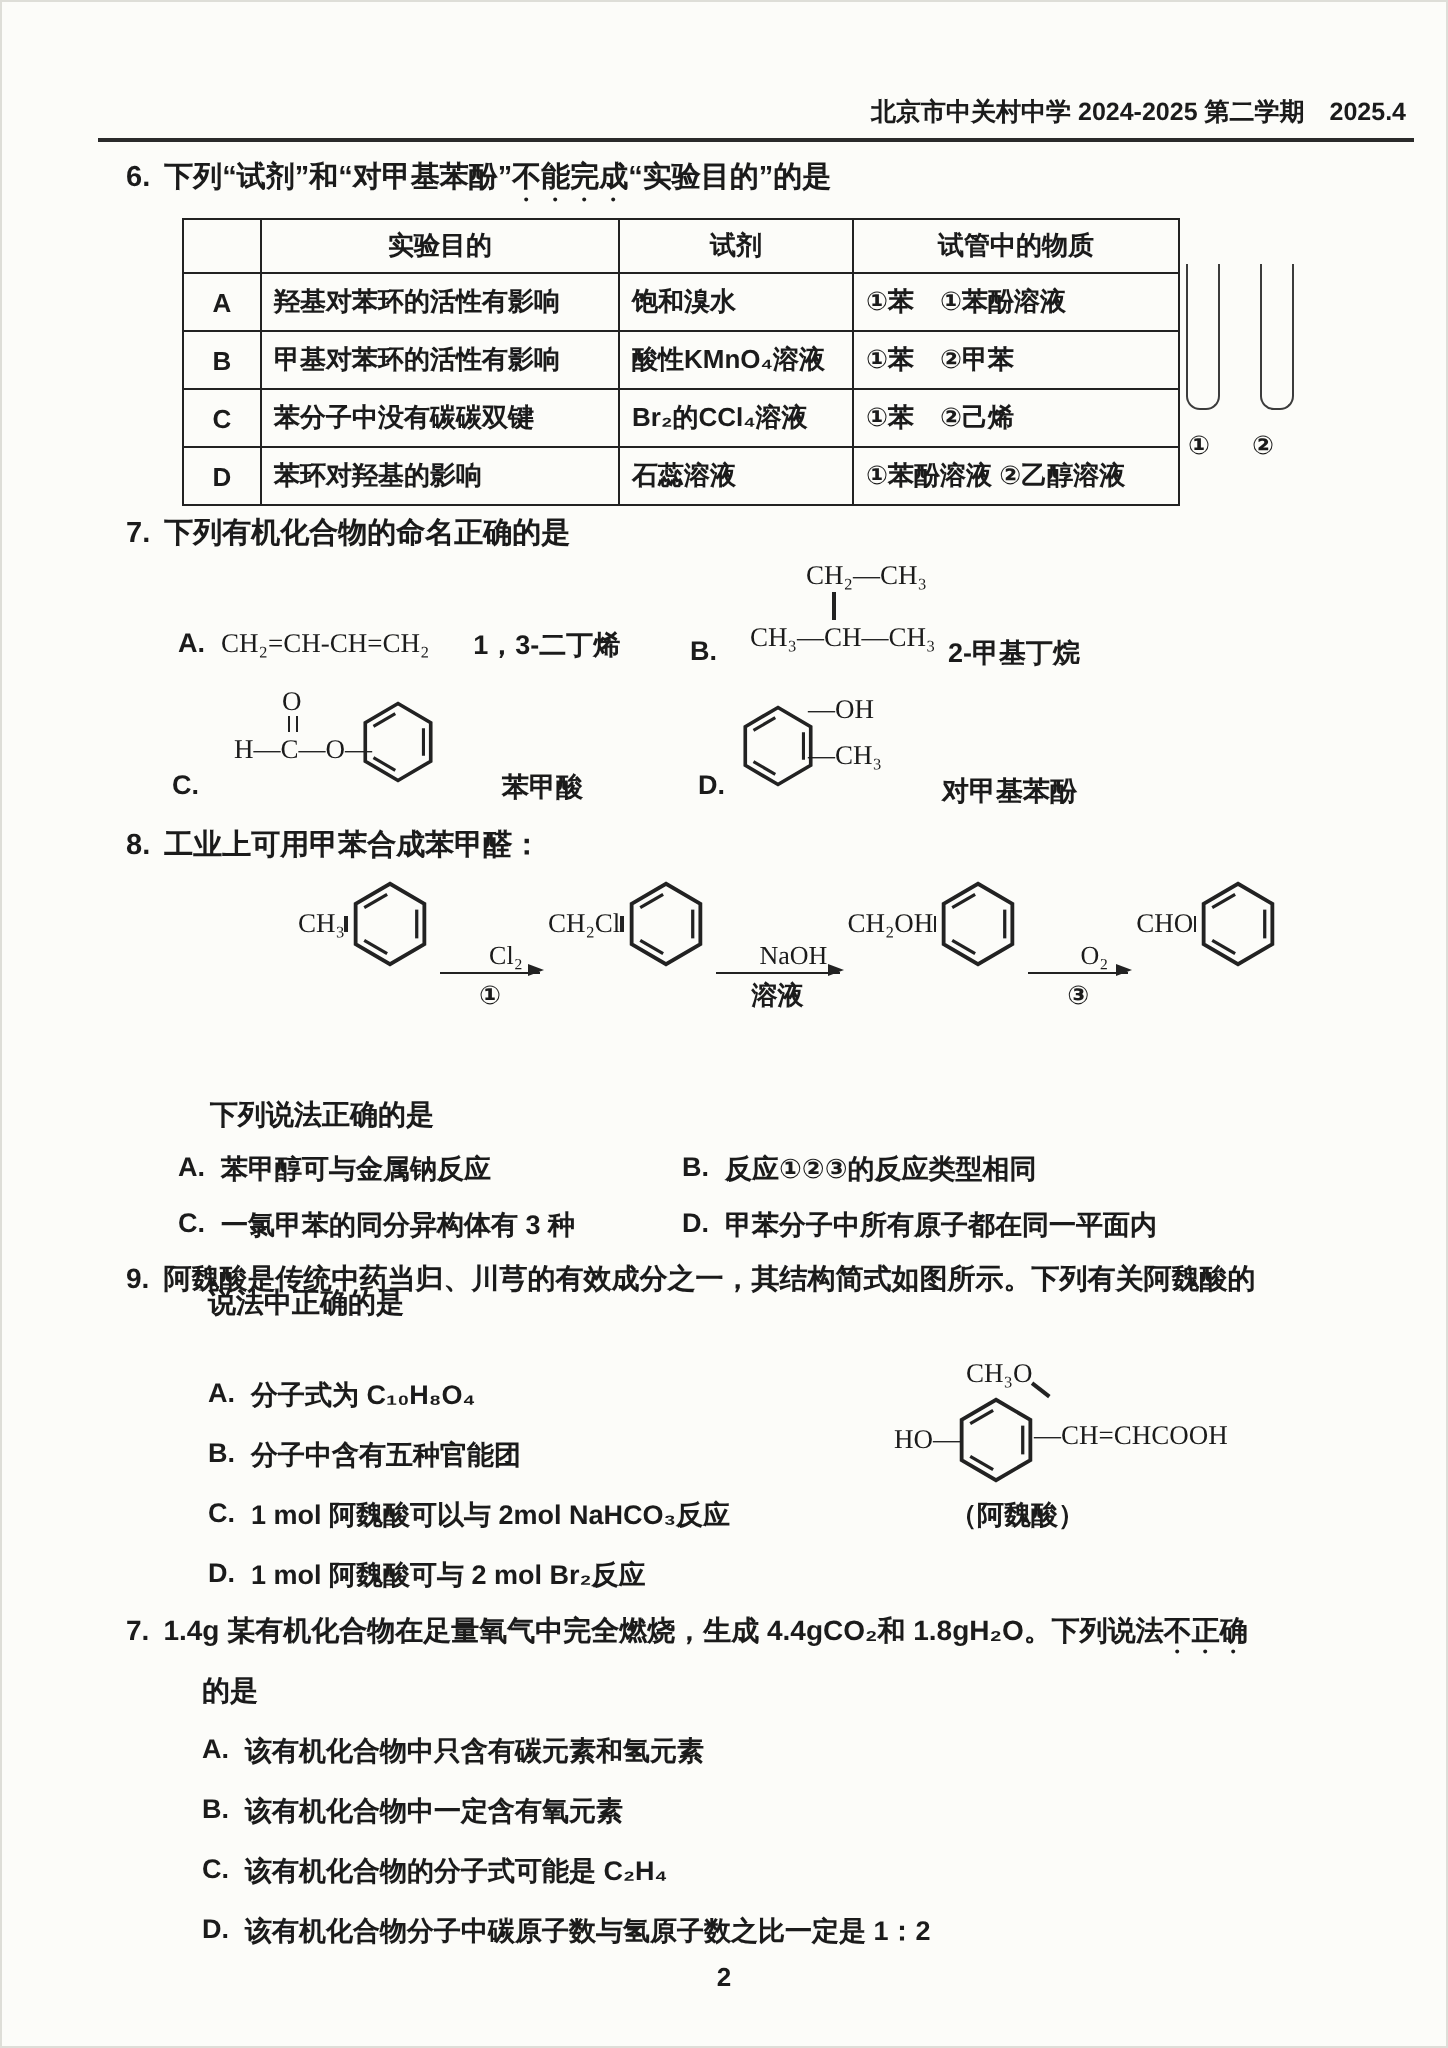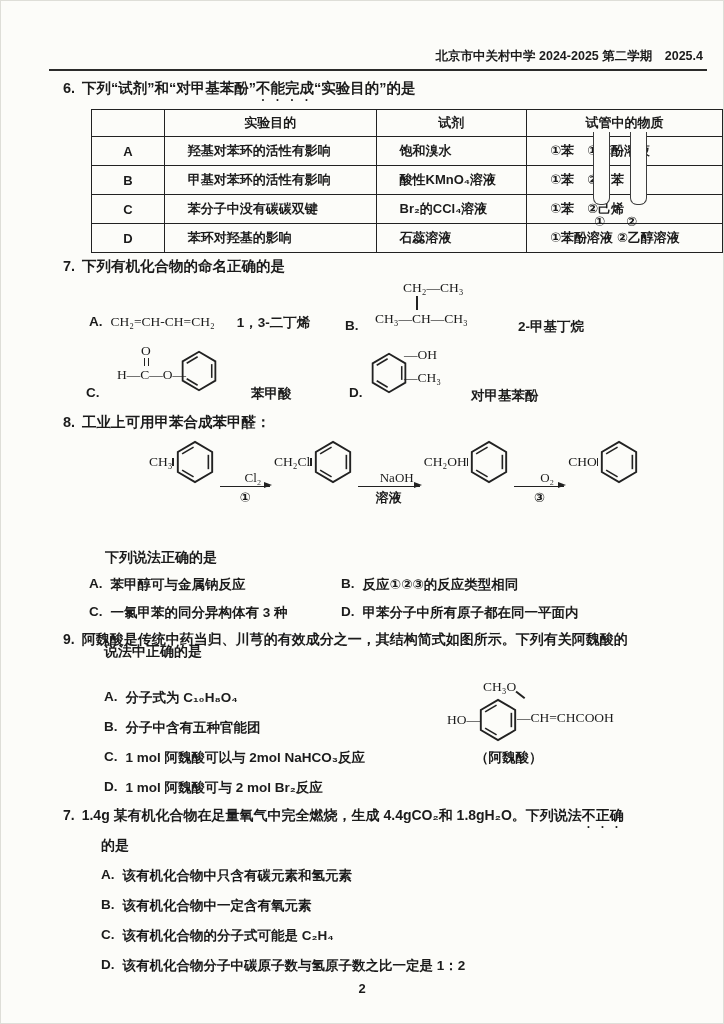--- a/index.html
+++ b/index.html
@@ -12,41 +12,41 @@
   .stem .qnum{margin-right:7px;}
   .opt{position:absolute;display:flex;gap:8px;font-size:13.5px;white-space:nowrap;}
   .emph{-webkit-text-emphasis:filled dot;-webkit-text-emphasis-position:under right;
         text-emphasis:filled dot;text-emphasis-position:under right;}
   
   #hdr{top:47px;right:20px;font-size:12.5px;font-weight:700;}
   #hdr-rule{top:68px;left:48px;width:658px;height:2px;background:#2b2b2b;}
   
   #q6-stem{top:78px;left:62px;}
   #q6-table{top:108px;left:90px;border-collapse:collapse;font-size:13px;}
-  #q6-table th,#q6-table td{border:1.6px solid #222;padding:0 23px;height:28px;font-weight:600;}
+  #q6-table th,#q6-table td{border:1.6px solid #222;padding:0 6px;height:28px;font-weight:600;}
   #q6-table th{height:26px;font-weight:700;text-align:center;}
   #q6-table td.kc{text-align:center;width:26px;}
   #q6-table td.c1{width:166px;}
   #q6-table td.c2{width:104px;}
   #q6-table td.c3{width:150px;}
   #tubes{top:131px;left:592px;width:70px;}
   .tube{display:inline-block;width:15px;height:72px;border:1.6px solid #3c3c3c;border-top:none;
         border-radius:0 0 7px 7px;background:#fcfcf9;}
   .tube+.tube{margin-left:20px;}
   .tube-labels{margin-top:5px;font-size:13px;display:flex;gap:21px;padding-left:1px;}
   
   #q7-stem{top:256px;left:62px;}
   #q7-optA{top:313px;left:88px;}
   #q7-optA .name{margin-left:14px;}
   #q7-optB-label{top:317px;left:344px;font-size:13.5px;}
   #q7-optB-struct{top:279px;left:374px;width:130px;height:50px;font-size:13.5px;}
   #q7-optB-struct .l1{position:absolute;left:28px;top:0;}
   #q7-optB-struct .vb{position:absolute;left:41px;top:16px;width:1.5px;height:14px;background:#222;}
   #q7-optB-struct .l2{position:absolute;left:0;top:31px;}
-  #q7-optB-name{top:317px;left:517px;font-size:13.5px;}
+  #q7-optB-name{top:317px;left:473px;font-size:13.5px;}
   #q7-optC-label{top:384px;left:85px;font-size:13.5px;}
   #q7-optC-struct{top:344px;left:116px;width:120px;height:58px;font-size:13.5px;}
   #q7-optC-struct .oTop{position:absolute;left:24px;top:-2px;}
   #q7-optC-struct .db{position:absolute;width:1.4px;height:8px;background:#222;top:13px;}
   #q7-optC-struct .chain{position:absolute;left:0;top:22px;}
   #q7-optC-struct .ringp{position:absolute;left:62px;top:4px;width:40px;height:44px;}
   #q7-optC-name{top:384px;left:250px;font-size:13.5px;}
   #q7-optD-label{top:384px;left:348px;font-size:13.5px;}
   #q7-optD-struct{top:346px;left:368px;width:110px;height:52px;font-size:13.5px;}
   #q7-optD-struct .ringp{position:absolute;left:0;top:4px;width:40px;height:44px;}

